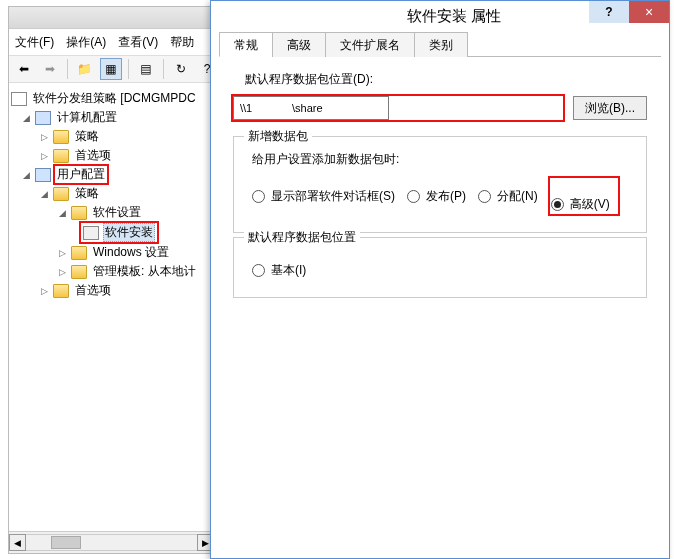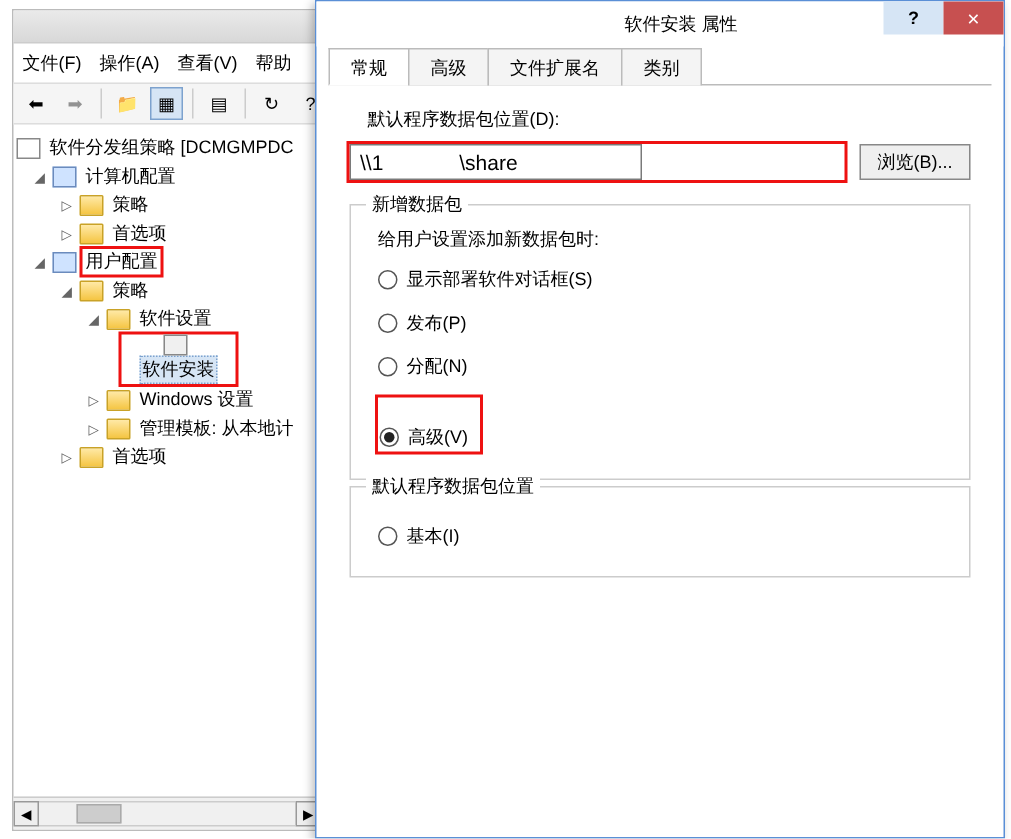--- a/index.html
+++ b/index.html
@@ -30,40 +30,40 @@
 .icon-policy { background:#fff; border:1px solid #888;}
 .icon-computer { background:#cfe3ff; border:1px solid #6b8bbd;}
 .icon-app { background:#f0f0f0; border:1px solid #888;}
 .tree-label { padding:0 2px; }
 .tree-label.selected { background:#d6e5f5; border:1px dotted #7da2ce; padding:0 1px;}
 .redbox { outline:2px solid #e11; outline-offset:0px; }
 
 
 .dialog { position:absolute; left:210px; top:0; width:460px; height:559px; background:#fff; border:1px solid #5a8fd6; box-shadow:-2px 2px 6px rgba(0,0,0,0.25); }
 .dlg-titlebar { height:30px; background:#fff; display:flex; align-items:center; justify-content:center; position:relative; }
-.dlg-title { font-size:12px;margin-left:28px; }
+.dlg-title { font-size:15px;margin-left:28px; }
 .dlg-ctrls { position:absolute; right:0; top:0; display:flex; }
 .dlg-btn { width:40px; height:22px; display:flex; align-items:center; justify-content:center; font-family:Arial; }
 .dlg-help { background:#d6e5f5; font-weight:bold; }
 .dlg-close { background:#c75050; color:#fff; font-size:14px; }
 
 .tabstrip { height:26px; display:flex; margin:0 8px 0 8px; border-bottom:1px solid #bbb; }
 .tab { padding:4px 14px; border:1px solid #bbb; border-bottom:none; background:#f4f4f4; margin-right:-1px; position:relative; top:1px;}
 .tab.active { background:#fff; border-bottom:1px solid #fff; }
 
 .dlg-body { padding:14px 22px; }
 .field-label { margin-bottom:8px;padding-left:12px; }
 .field-row { display:flex; gap:10px; align-items:center; margin-bottom:16px;}
-.path-input { flex:1; height:24px; border:1px solid #7a7a7a; padding:0 6px; font-size:14px; }
+.path-input { flex:1; height:24px; border:1px solid #7a7a7a; padding:0 6px; font-size:11px; }
 .path-input-wrap { flex:1; outline:2px solid #e11; }
 .browse-btn { width:74px; height:24px; border:1px solid #888; background:#efefef; }
 
 .groupbox { border:1px solid #ccc; padding:14px 18px 18px 18px; margin-bottom:4px; position:relative; }
 .groupbox .gb-title { position:absolute; top:-9px; left:10px; background:#fff; padding:0 4px; }
-.radio-list { margin-top:10px; display:flex; flex-direction:column; gap:12px; }
+.radio-list { margin-top:10px; display:flex; flex-direction:row; gap:12px; }
 .radio-item { display:flex; align-items:center; gap:6px; }
 .radio { width:13px; height:13px; border:1px solid #555; border-radius:50%; display:inline-flex; align-items:center; justify-content:center; background:#fff;}
 .radio .dot { width:7px; height:7px; border-radius:50%; background:#222; display:none;}
 .radio.checked .dot { display:block; }
 .radio-wrap-red { display:inline-flex; align-items:center; gap:6px; outline:2px solid #e11; padding:18px 8px 1px 1px; }
 </style>
 </head>
 <body>
 
 <div class="main-window">
@@ -139,21 +139,21 @@
           <span class="tree-label">策略</span>
         </li>
       <li>
           <span class="indent" style="width:48px"></span>
           <span class="expander">◢</span>
           <span class="icon icon-folder"></span>
           <span class="tree-label">软件设置</span>
         </li>
       <li>
           <span class="indent" style="width:72px"></span>
-          <span class="redbox" style="display:inline-flex;align-items:center;padding:0 12px;flex-direction:column;">
+          <span class="redbox" style="display:inline-flex;align-items:center;padding:0 2px;">
             <span class="icon icon-app"></span>
             <span class="tree-label selected">软件安装</span>
           </span>
         </li>
       <li>
           <span class="indent" style="width:48px"></span>
           <span class="expander">▷</span>
           <span class="icon icon-folder"></span>
           <span class="tree-label">Windows 设置</span>
         </li>

